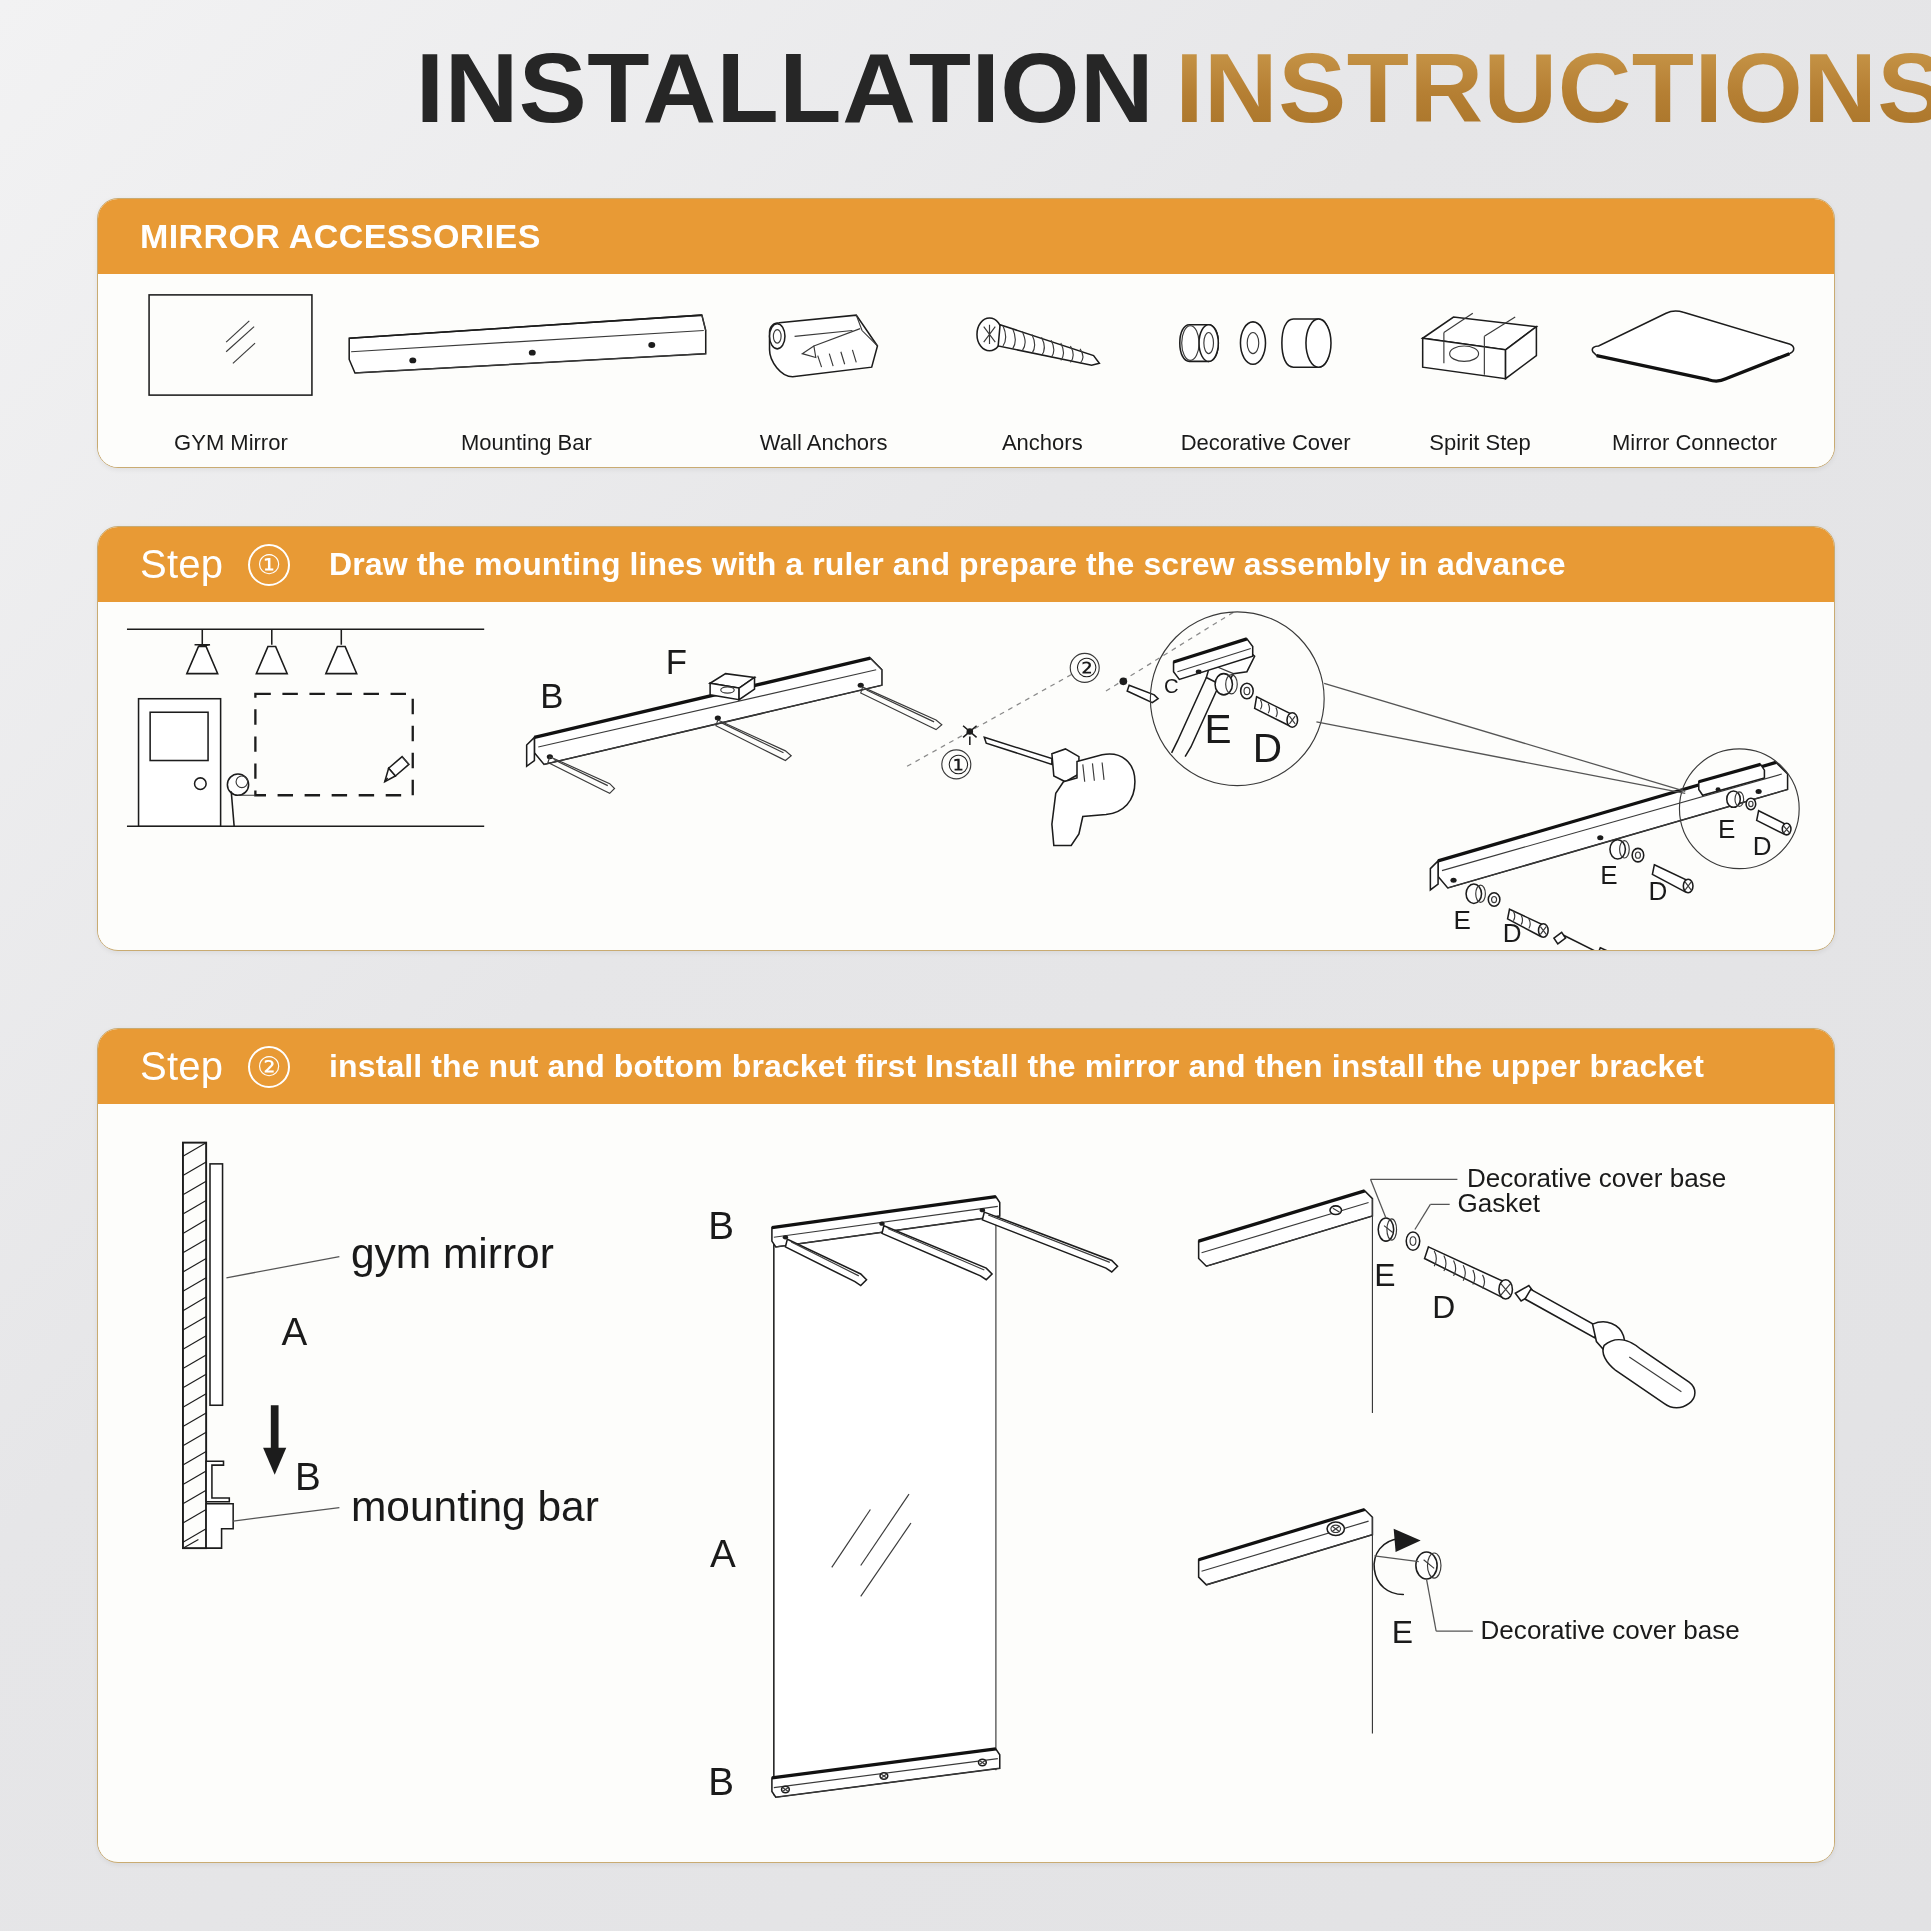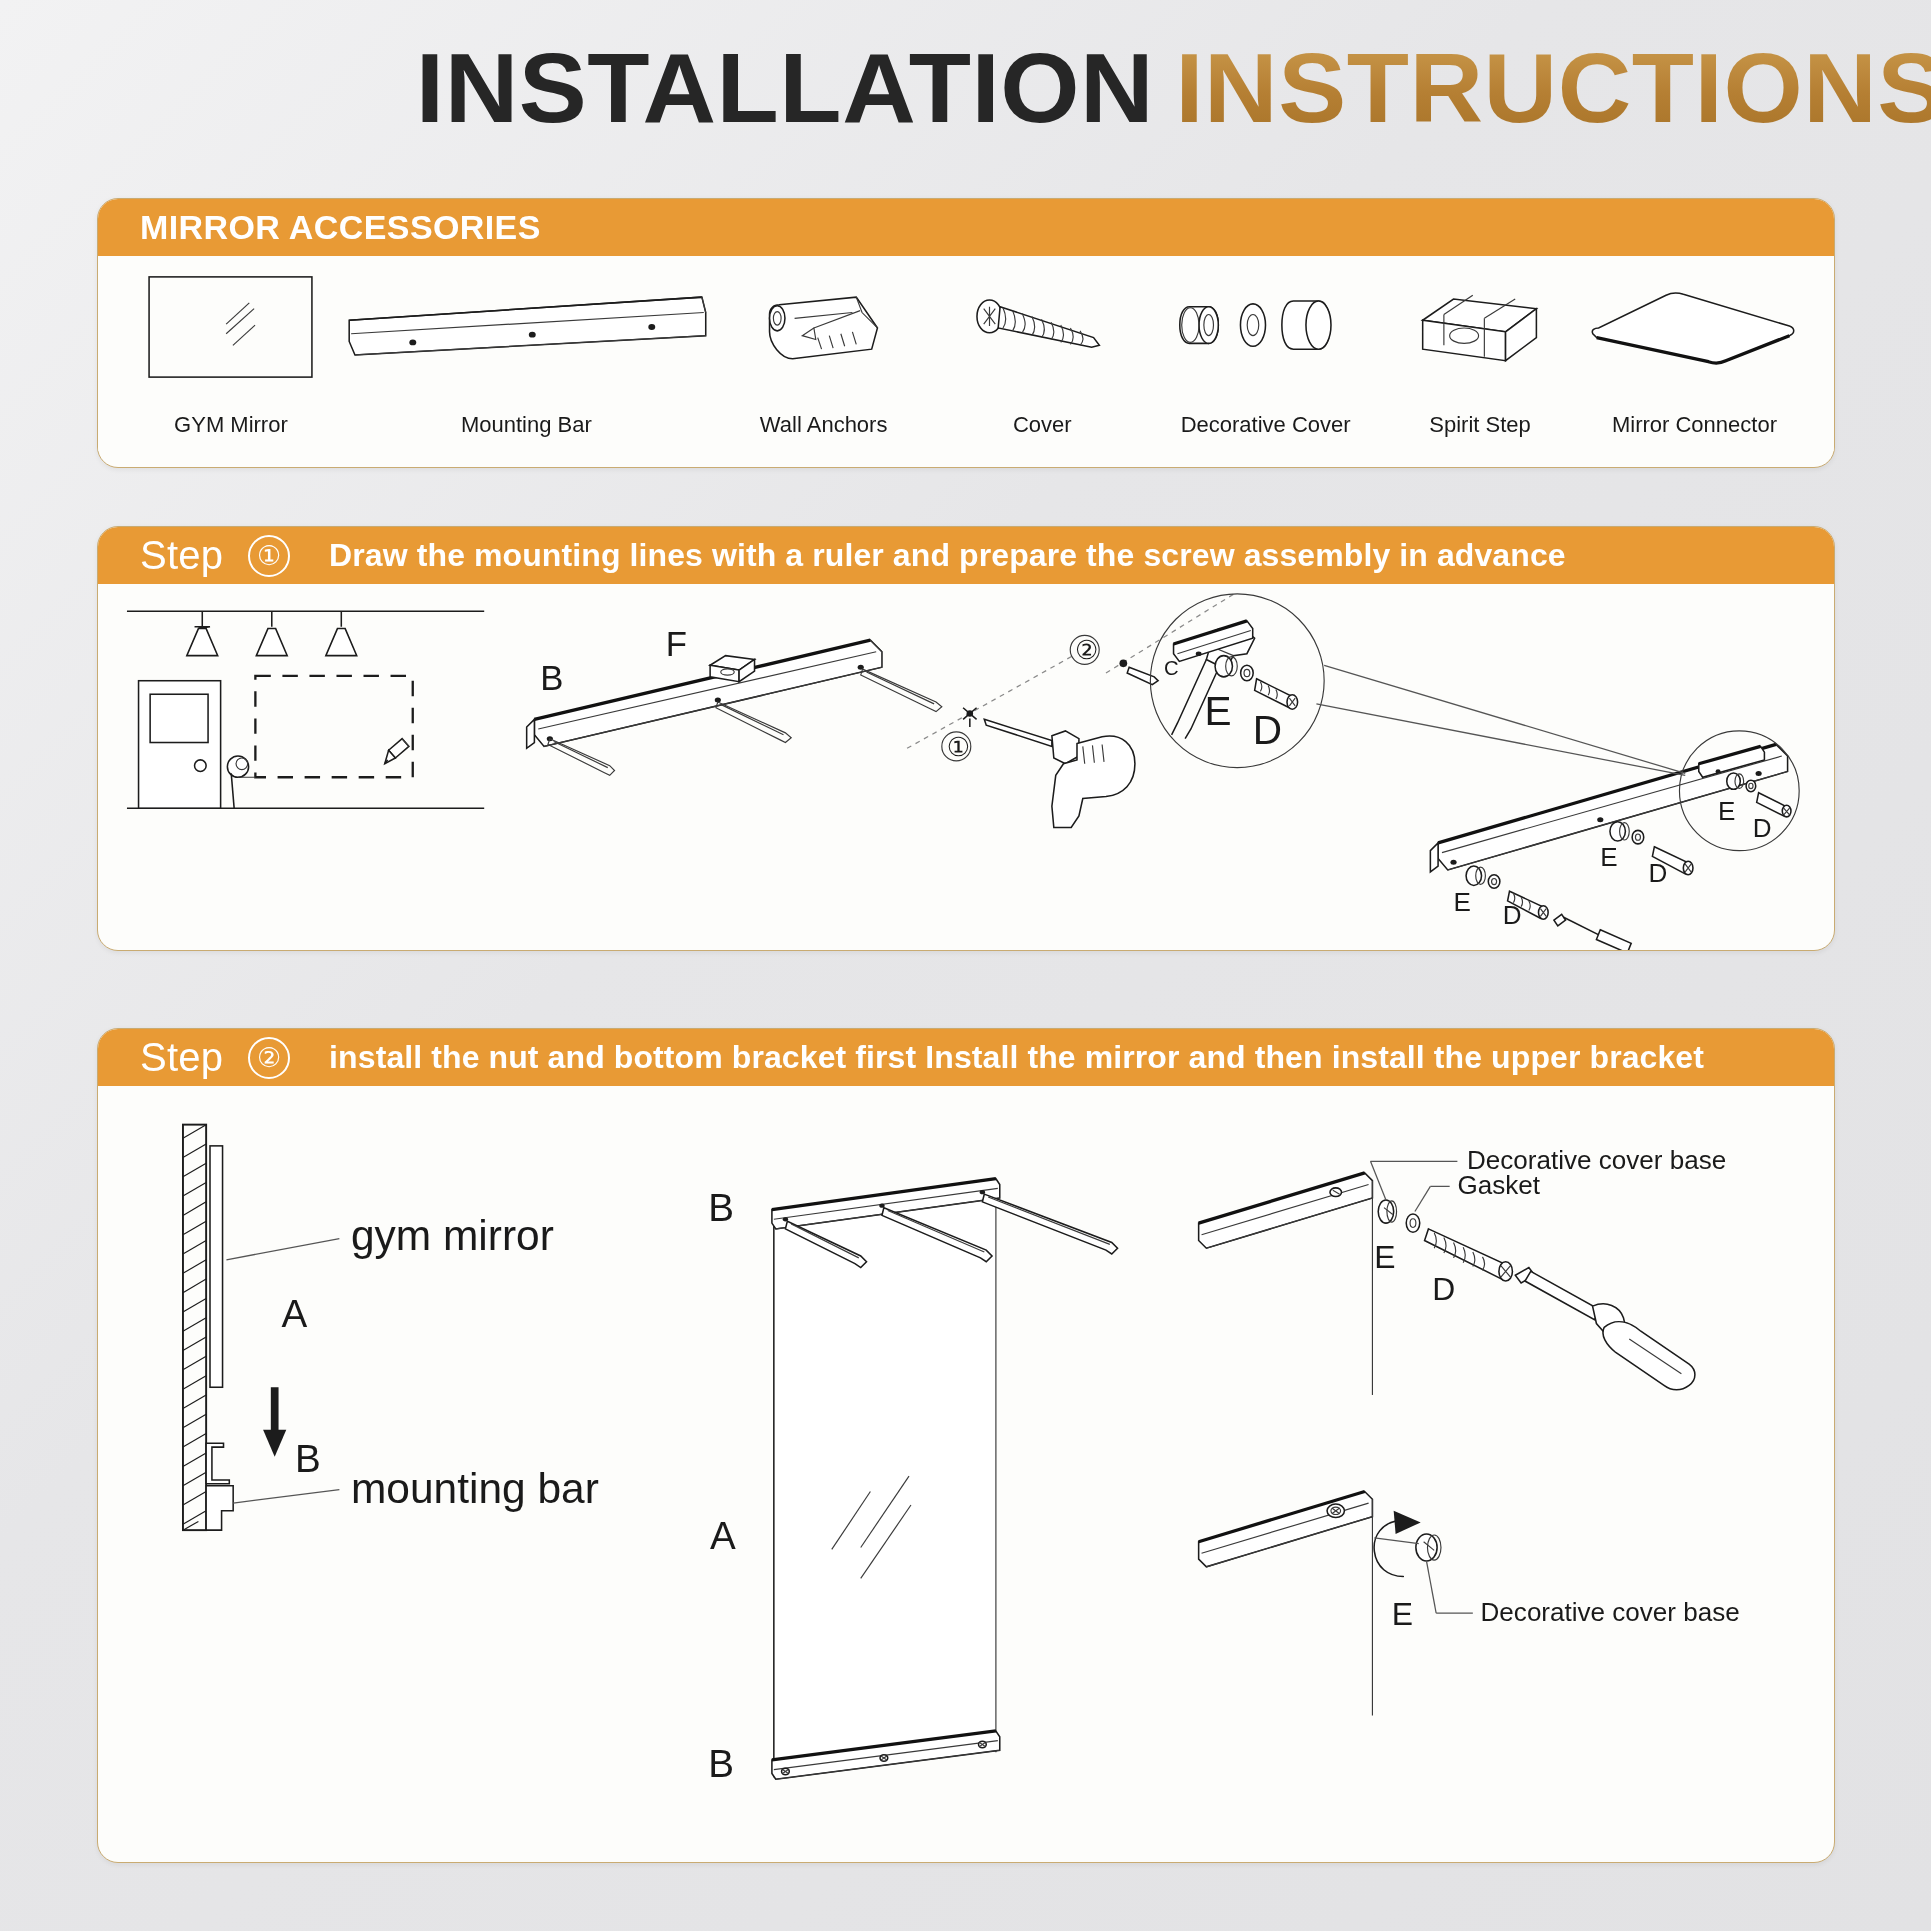--- a/index.html
+++ b/index.html
@@ -50,21 +50,21 @@
     border: 1.9px solid #c9ab72;
     border-radius: 21px;
     overflow: hidden;
     box-shadow: 0 1.9px 4.8px rgba(0,0,0,0.06);
   }
   .card-head {
     background: #e89a35;
     color: #ffffff;
     display: flex;
     align-items: center;
-    height: 57px;
+    height: 75px;
     padding-left: 42px;
   }
   .head-title {
     font-size: 34px;
     font-weight: bold;
     letter-spacing: 0.4px;
   }
   .step-word {
     font-size: 40px;
     font-weight: normal;
@@ -208,21 +208,21 @@
               <path d="M54 41 C58 50 58 55 54 61"></path>
               <path d="M64 44 C68 52 68 58 64 64"></path>
               <path d="M74 47 C78 55 78 61 74 66"></path>
               <path d="M84 50 C88 58 88 63 84 68"></path>
               <path d="M94 53 C98 61 98 66 94 71"></path>
               <path d="M104 56 C108 63 108 68 104 73"></path>
               <path d="M114 59 C118 65 118 70 114 74"></path>
             </g>
           </svg>
         </div>
-        <div class="acc-label">Cover</div>
+        <div class="acc-label">Anchors</div>
       </div>
 
       <div class="acc-item" style="width:251px">
         <div class="acc-art">
           <svg width="183" height="106" viewBox="0 0 190 110">
             <path d="M16 34 C10 34 6 42 6 53 C6 64 10 72 16 72 L36 72 C42 72 46 64 46 53 C46 42 42 34 36 34 Z" class="ink-fill"></path>
             <ellipse cx="36" cy="53" rx="10" ry="19" class="ink-fill"></ellipse>
             <ellipse cx="36" cy="53" rx="5" ry="11" class="ink-thin"></ellipse>
             <ellipse cx="17" cy="53" rx="9" ry="18" class="ink-thin"></ellipse>
             <ellipse cx="82" cy="53" rx="13" ry="22" class="ink-fill"></ellipse>

